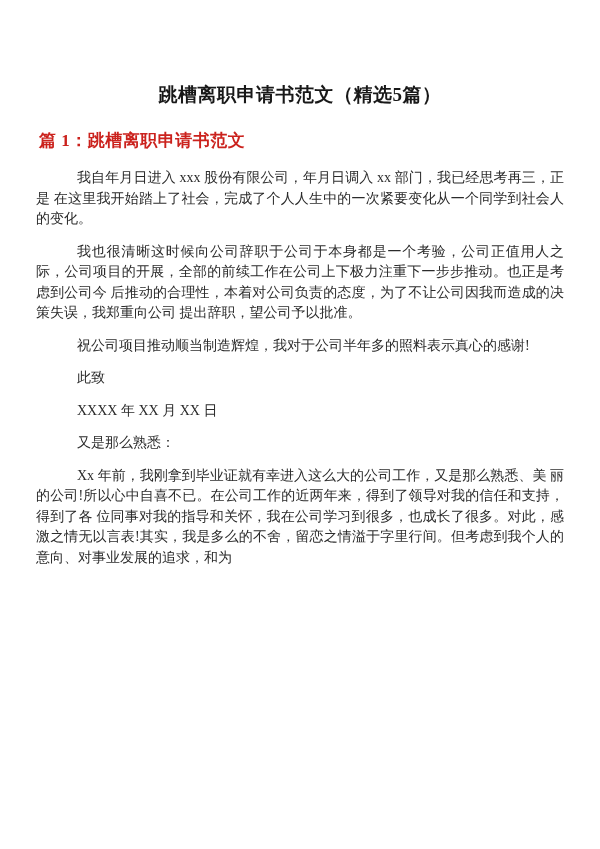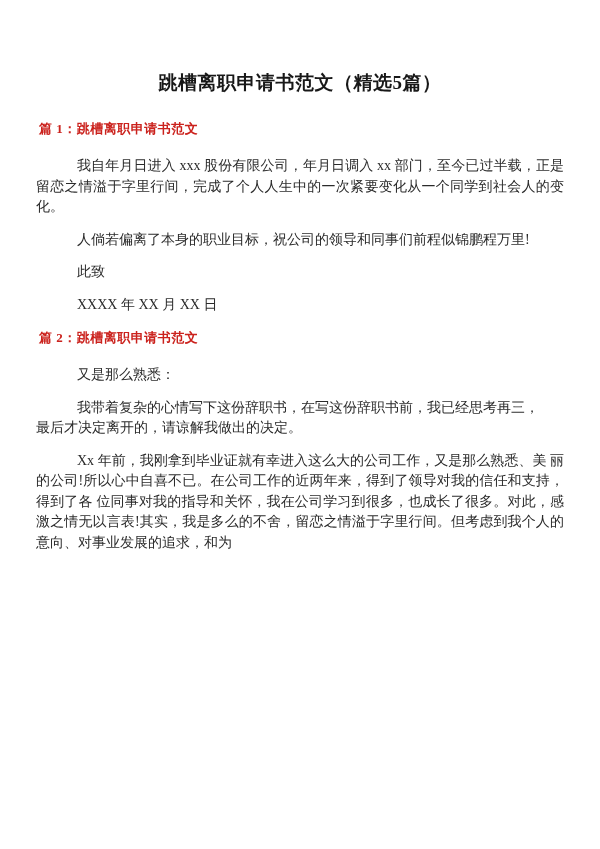--- a/index.html
+++ b/index.html
@@ -4,40 +4,40 @@
 <style>
   html, body {
     margin: 0;
     padding: 0;
     background: #ffffff;
   }
   .page {
     position: relative;
     width: 600px;
     height: 711px;
-    margin: 0 auto;
+    margin: 12px auto;
     background: #ffffff;
     overflow: hidden;
     box-sizing: border-box;
     padding: 70px 36px 0 36px;
     font-family: "Liberation Serif", "DejaVu Serif", serif;
     color: var(--text, #2b2b2b);
   }
   .doc-title {
     margin: 0 0 22px 0;
     text-align: center;
     font-size: 19px;
     line-height: 26px;
     font-weight: bold;
     color: #181818;
     letter-spacing: 0.5px;
   }
   .sec-heading {
     margin: 0 0 17px 3px;
-    font-size: 13px;
+    font-size: 17px;
     line-height: 21px;
     font-weight: bold;
     color: var(--accent, #cb221d);
     letter-spacing: 0.5px;
   }
   .body-p {
     margin: 0 0 12px 0;
     font-size: 14px;
     line-height: 20.5px;
     text-indent: 41px;
@@ -46,23 +46,21 @@
     color: var(--text, #2b2b2b);
   }
 </style>
 </head>
 <body>
 
 <div class="page">
   <h1 class="doc-title">跳槽离职申请书范文（精选5篇）</h1>
   <div id="doc-sections">
       <h2 class="sec-heading">篇 1：跳槽离职申请书范文</h2>
-      <p class="body-p">我自年月日进入 xxx 股份有限公司，年月日调入 xx 部门，至今已过半载，正是 留恋之情溢于字里行间，完成了个人人生中的一次紧要变化从一个同学到社会人的变化。</p>
-      <p class="body-p">人倘若偏离了本身的职业目标，祝公司的领导和同事们前程似锦鹏程万里!</p>
+      <p class="body-p">我自年月日进入 xxx 股份有限公司，年月日调入 xx 部门，我已经思考再三，正是 在这里我开始踏上了社会，完成了个人人生中的一次紧要变化从一个同学到社会人的变化。</p>
+      <p class="body-p">我也很清晰这时候向公司辞职于公司于本身都是一个考验，公司正值用人之 际，公司项目的开展，全部的前续工作在公司上下极力注重下一步步推动。也正是考虑到公司今 后推动的合理性，本着对公司负责的态度，为了不让公司因我而造成的决策失误，我郑重向公司 提出辞职，望公司予以批准。</p>
+      <p class="body-p">祝公司项目推动顺当制造辉煌，我对于公司半年多的照料表示真心的感谢!</p>
       <p class="body-p">此致</p>
       <p class="body-p">XXXX 年 XX 月 XX 日</p>
-      <h2 class="sec-heading">篇 2：跳槽离职申请书范文</h2>
       <p class="body-p">又是那么熟悉：</p>
-      <p class="body-p">我带着复杂的心情写下这份辞职书，在写这份辞职书前，我已经思考再三，
-最后才决定离开的，请谅解我做出的决定。</p>
       <p class="body-p">Xx 年前，我刚拿到毕业证就有幸进入这么大的公司工作，又是那么熟悉、美 丽的公司!所以心中自喜不已。在公司工作的近两年来，得到了领导对我的信任和支持，得到了各 位同事对我的指导和关怀，我在公司学习到很多，也成长了很多。对此，感激之情无以言表!其实，我是多么的不舍，留恋之情溢于字里行间。但考虑到我个人的意向、对事业发展的追求，和为</p>
     </div>
 </div>
 
 </body></html>

